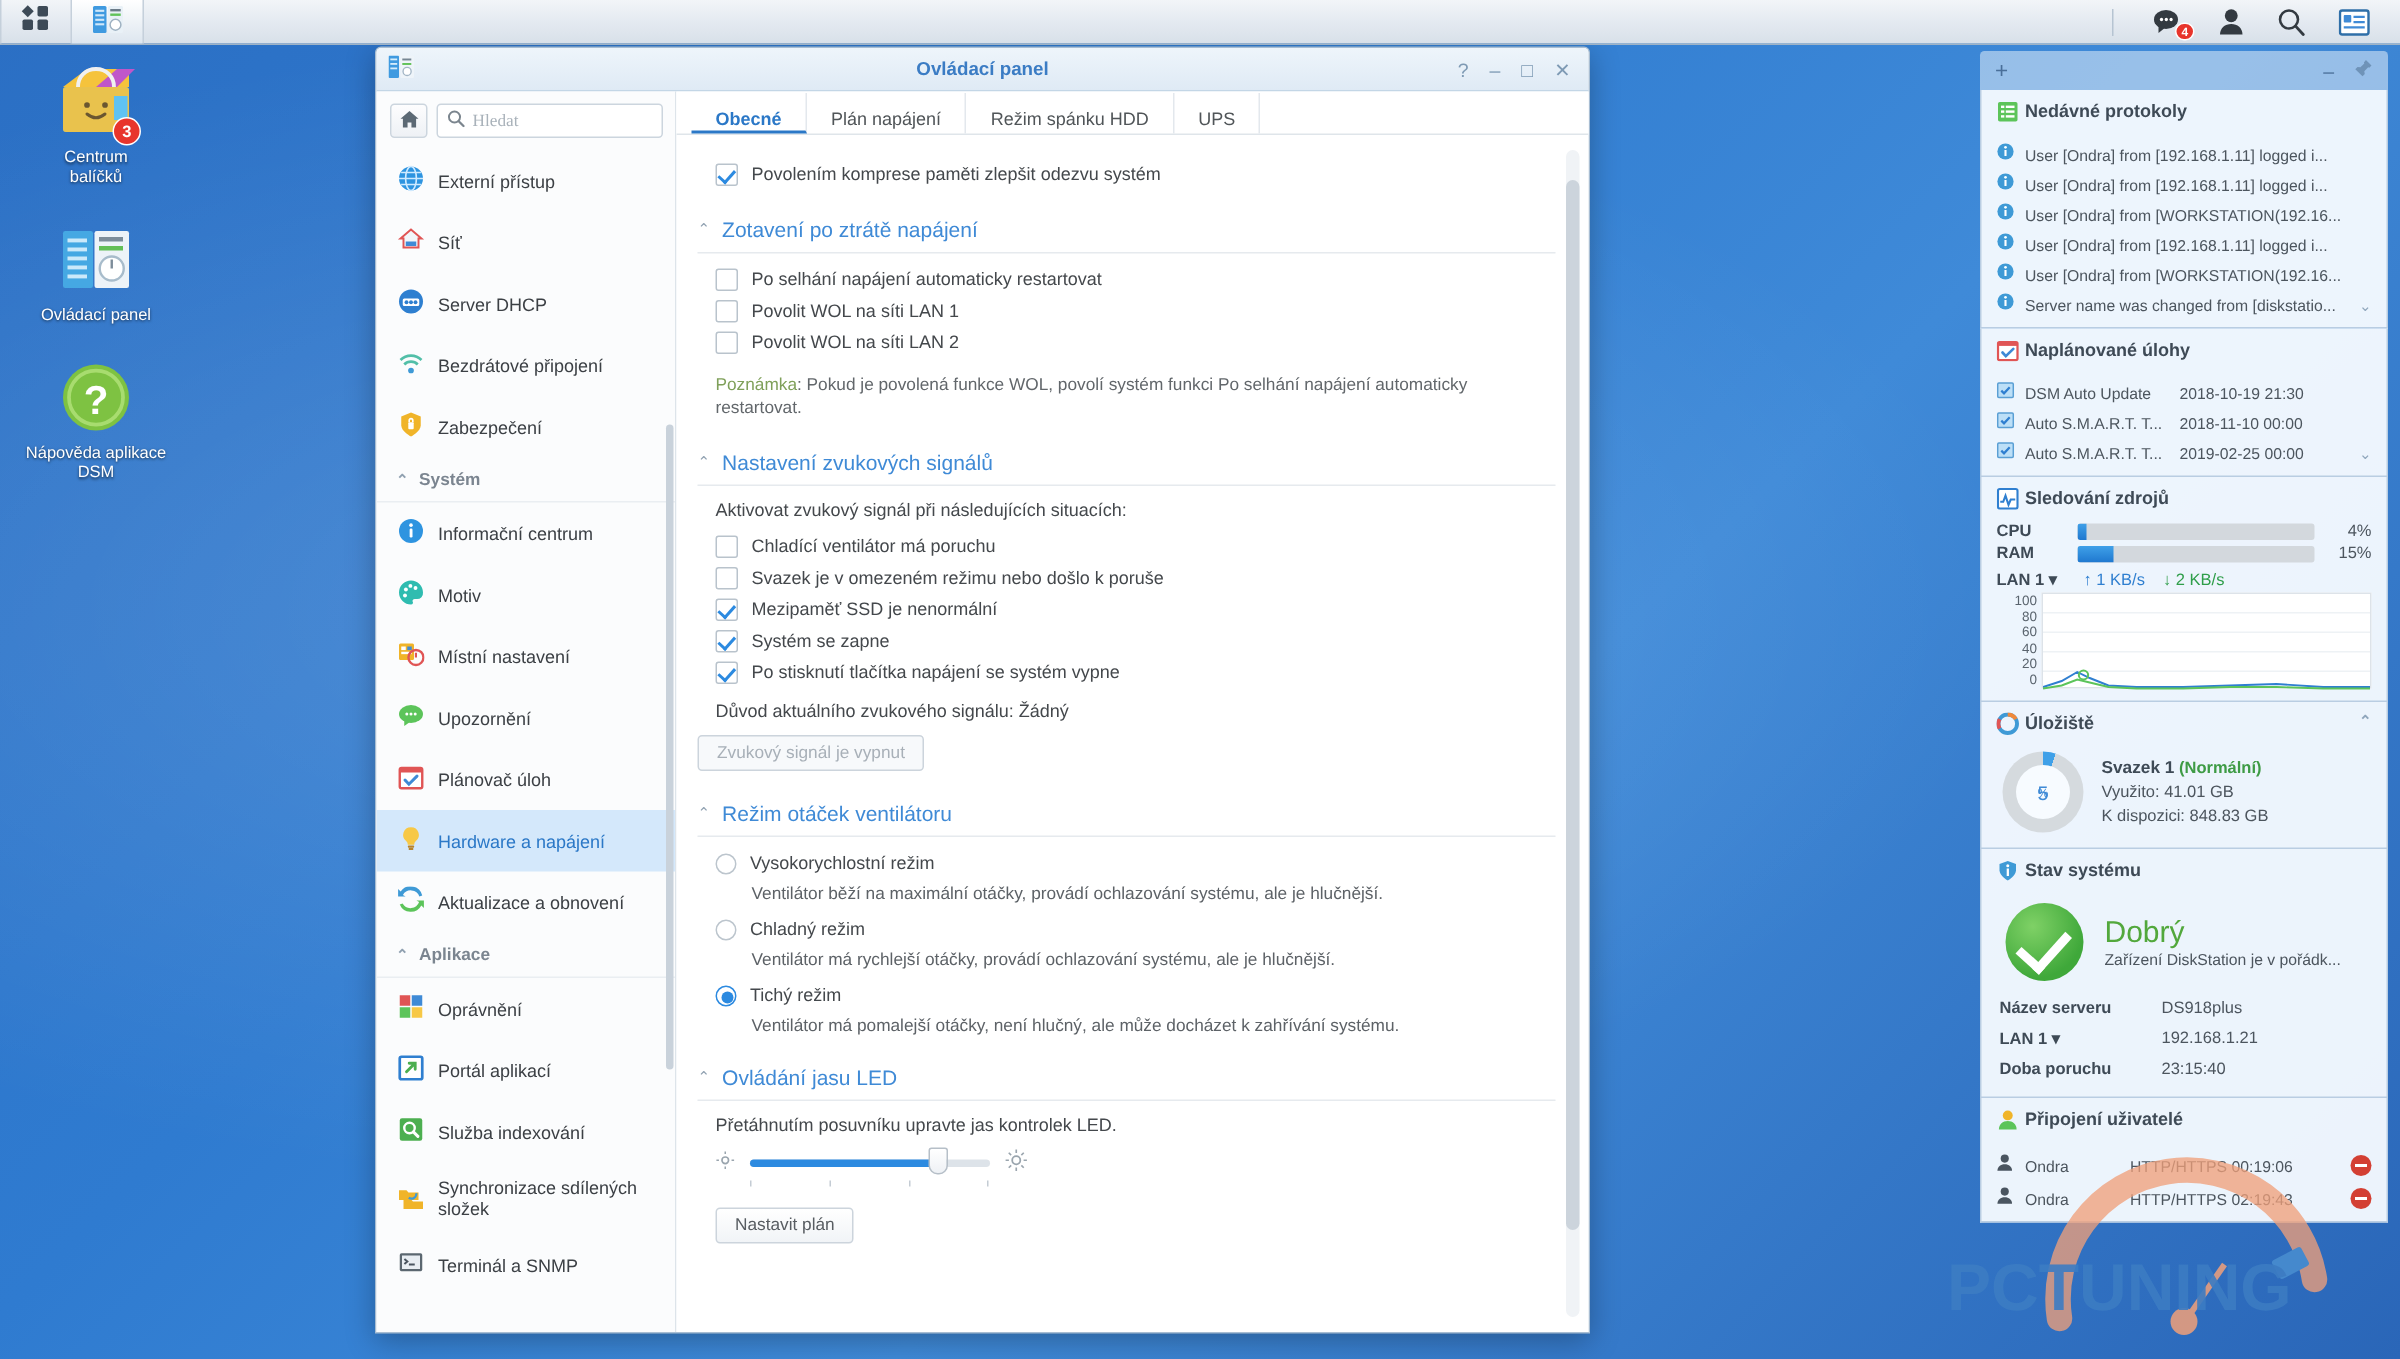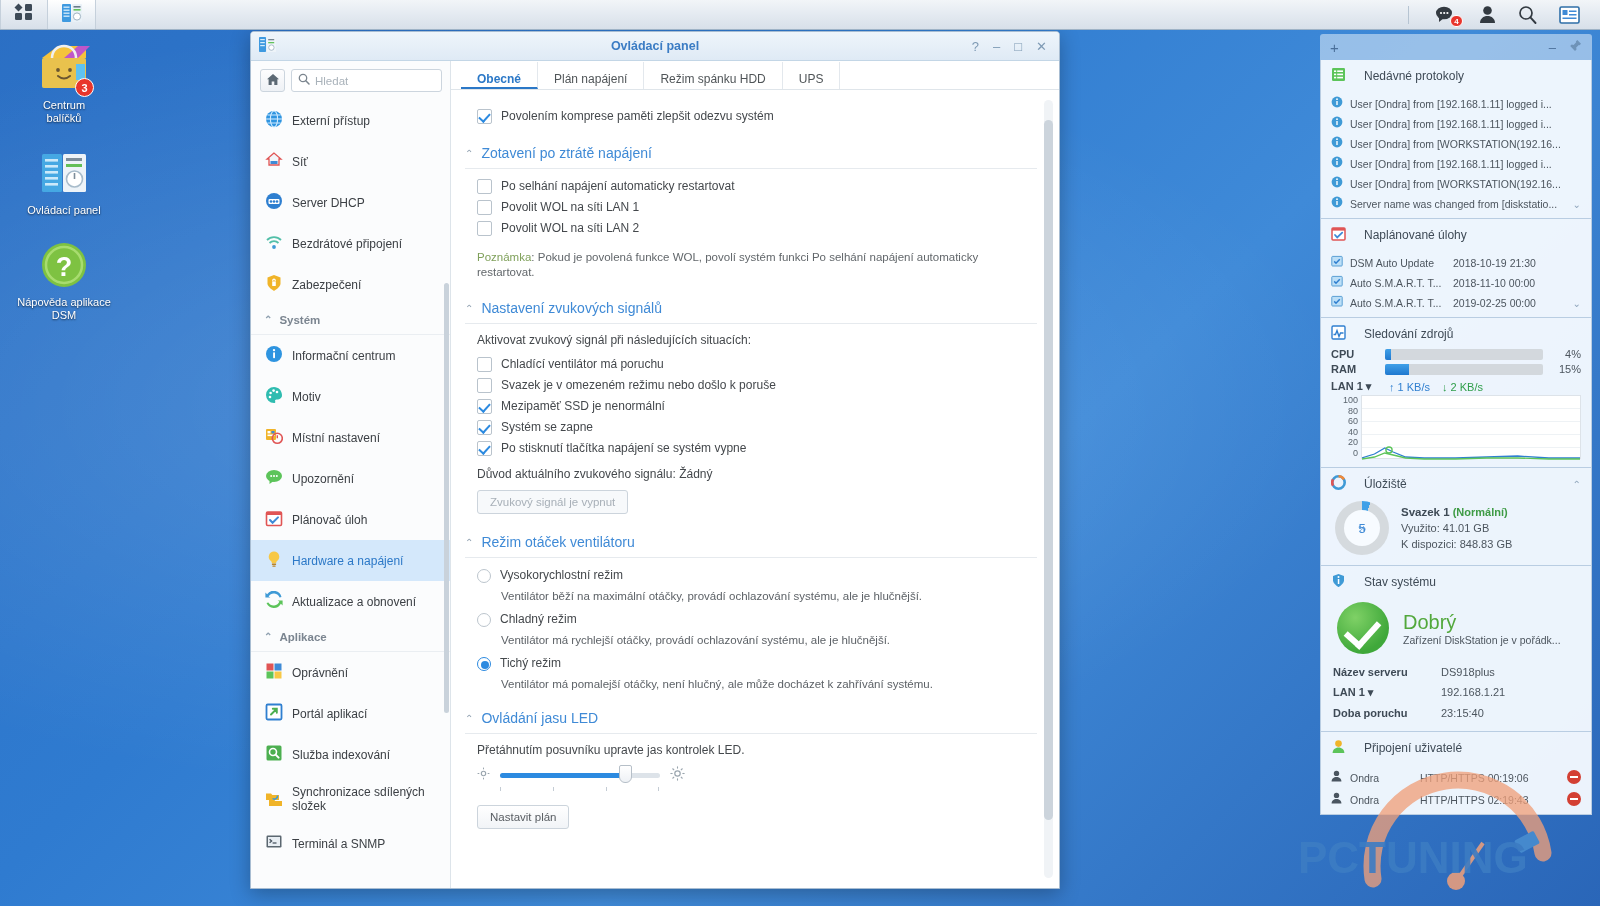--- a/index.html
+++ b/index.html
@@ -101,21 +101,21 @@
     width: 25px; height: 23px; border: 1px solid #ccd5de; border-radius: 3px;
     background: linear-gradient(to bottom,#fdfdfe,#eef1f5);
     display: flex; align-items: center; justify-content: center; cursor: pointer;
   }
   .search-box {
     flex: 1; height: 23px; border: 1px solid #ccd5de; border-radius: 3px;
     background: #fff; display: flex; align-items: center; gap: 5px; padding: 0 6px;
   }
   .search-box input {
     border: none; outline: none; font-size: 11.5px; color: #555;
-    font-family: Liberation Sans, sans-serif; width: 100%; background: transparent;
+    font-family: Liberation Serif, serif; width: 100%; background: transparent;
   }
   .search-box input::placeholder { color: #a9b2ba; }
 
   .cp-nav { flex: 1; overflow: hidden; position: relative; padding-top: 2px; }
   .nav-item {
     display: flex; align-items: center; gap: 9px;
     height: 41px; padding-left: 14px; cursor: pointer; color: #3c4045; font-size: 12px;
   }
   .nav-item.selected { background: #d4e8fb; color: #2b78c7; }
   .nav-item.selected .nav-label { color: #2b78c7; }
@@ -236,22 +236,22 @@
     color: #4a6f99; font-size: 15px;
   }
   .wg-head .right { margin-left: auto; display: flex; gap: 13px; align-items: center; font-size: 13px; }
   .wg-card {
     background: rgba(247,251,255,.95);
     border: 1px solid #b9cde2; border-top: none;
     padding: 7px 10px 8px;
   }
   .wg-card:first-of-type { border-top: 1px solid #b9cde2; }
   .wg-title {
-    display: flex; align-items: center; gap: 18px;
-    font-weight: normal; font-size: 12px; color: #3e4a56; margin-bottom: 5px;
+    display: flex; align-items: flex-start; gap: 4px;
+    font-weight: bold; font-size: 12px; color: #3e4a56; margin-bottom: 5px;
   }
   .log-row, .task-row {
     display: flex; align-items: flex-end; gap: 7px;
     font-size: 10.5px; color: #4c555e; height: 20px; overflow: hidden; white-space: nowrap;
   }
   .log-txt { overflow: hidden; text-overflow: ellipsis; }
   .task-name { width: 96px; overflow: hidden; text-overflow: ellipsis; }
   .task-time { color: #4c555e; }
   .wg-collapse { color: #8fa5bb; font-size: 10px; margin-left: auto; cursor: pointer; }
 
@@ -768,21 +768,21 @@
         <div class="chk-row">
           <div class="chk on"></div>
           <div class="chk-label">Systém se zapne</div>
         </div>
         <div class="chk-row">
           <div class="chk on"></div>
           <div class="chk-label">Po stisknutí tlačítka napájení se systém vypne</div>
         </div>
 
         <div class="plain-line" style="margin-top:10px">Důvod aktuálního zvukového signálu: Žádný</div>
-        <div style="margin-left:12px">
+        <div style="">
           <span class="gbtn disabled">Zvukový signál je vypnut</span>
         </div>
 
         <div class="section-head">
           <span class="chev-up">⌃</span>
           <span>Režim otáček ventilátoru</span>
         </div>
         <div class="section-rule"></div>
 
         <div class="radio-row">

